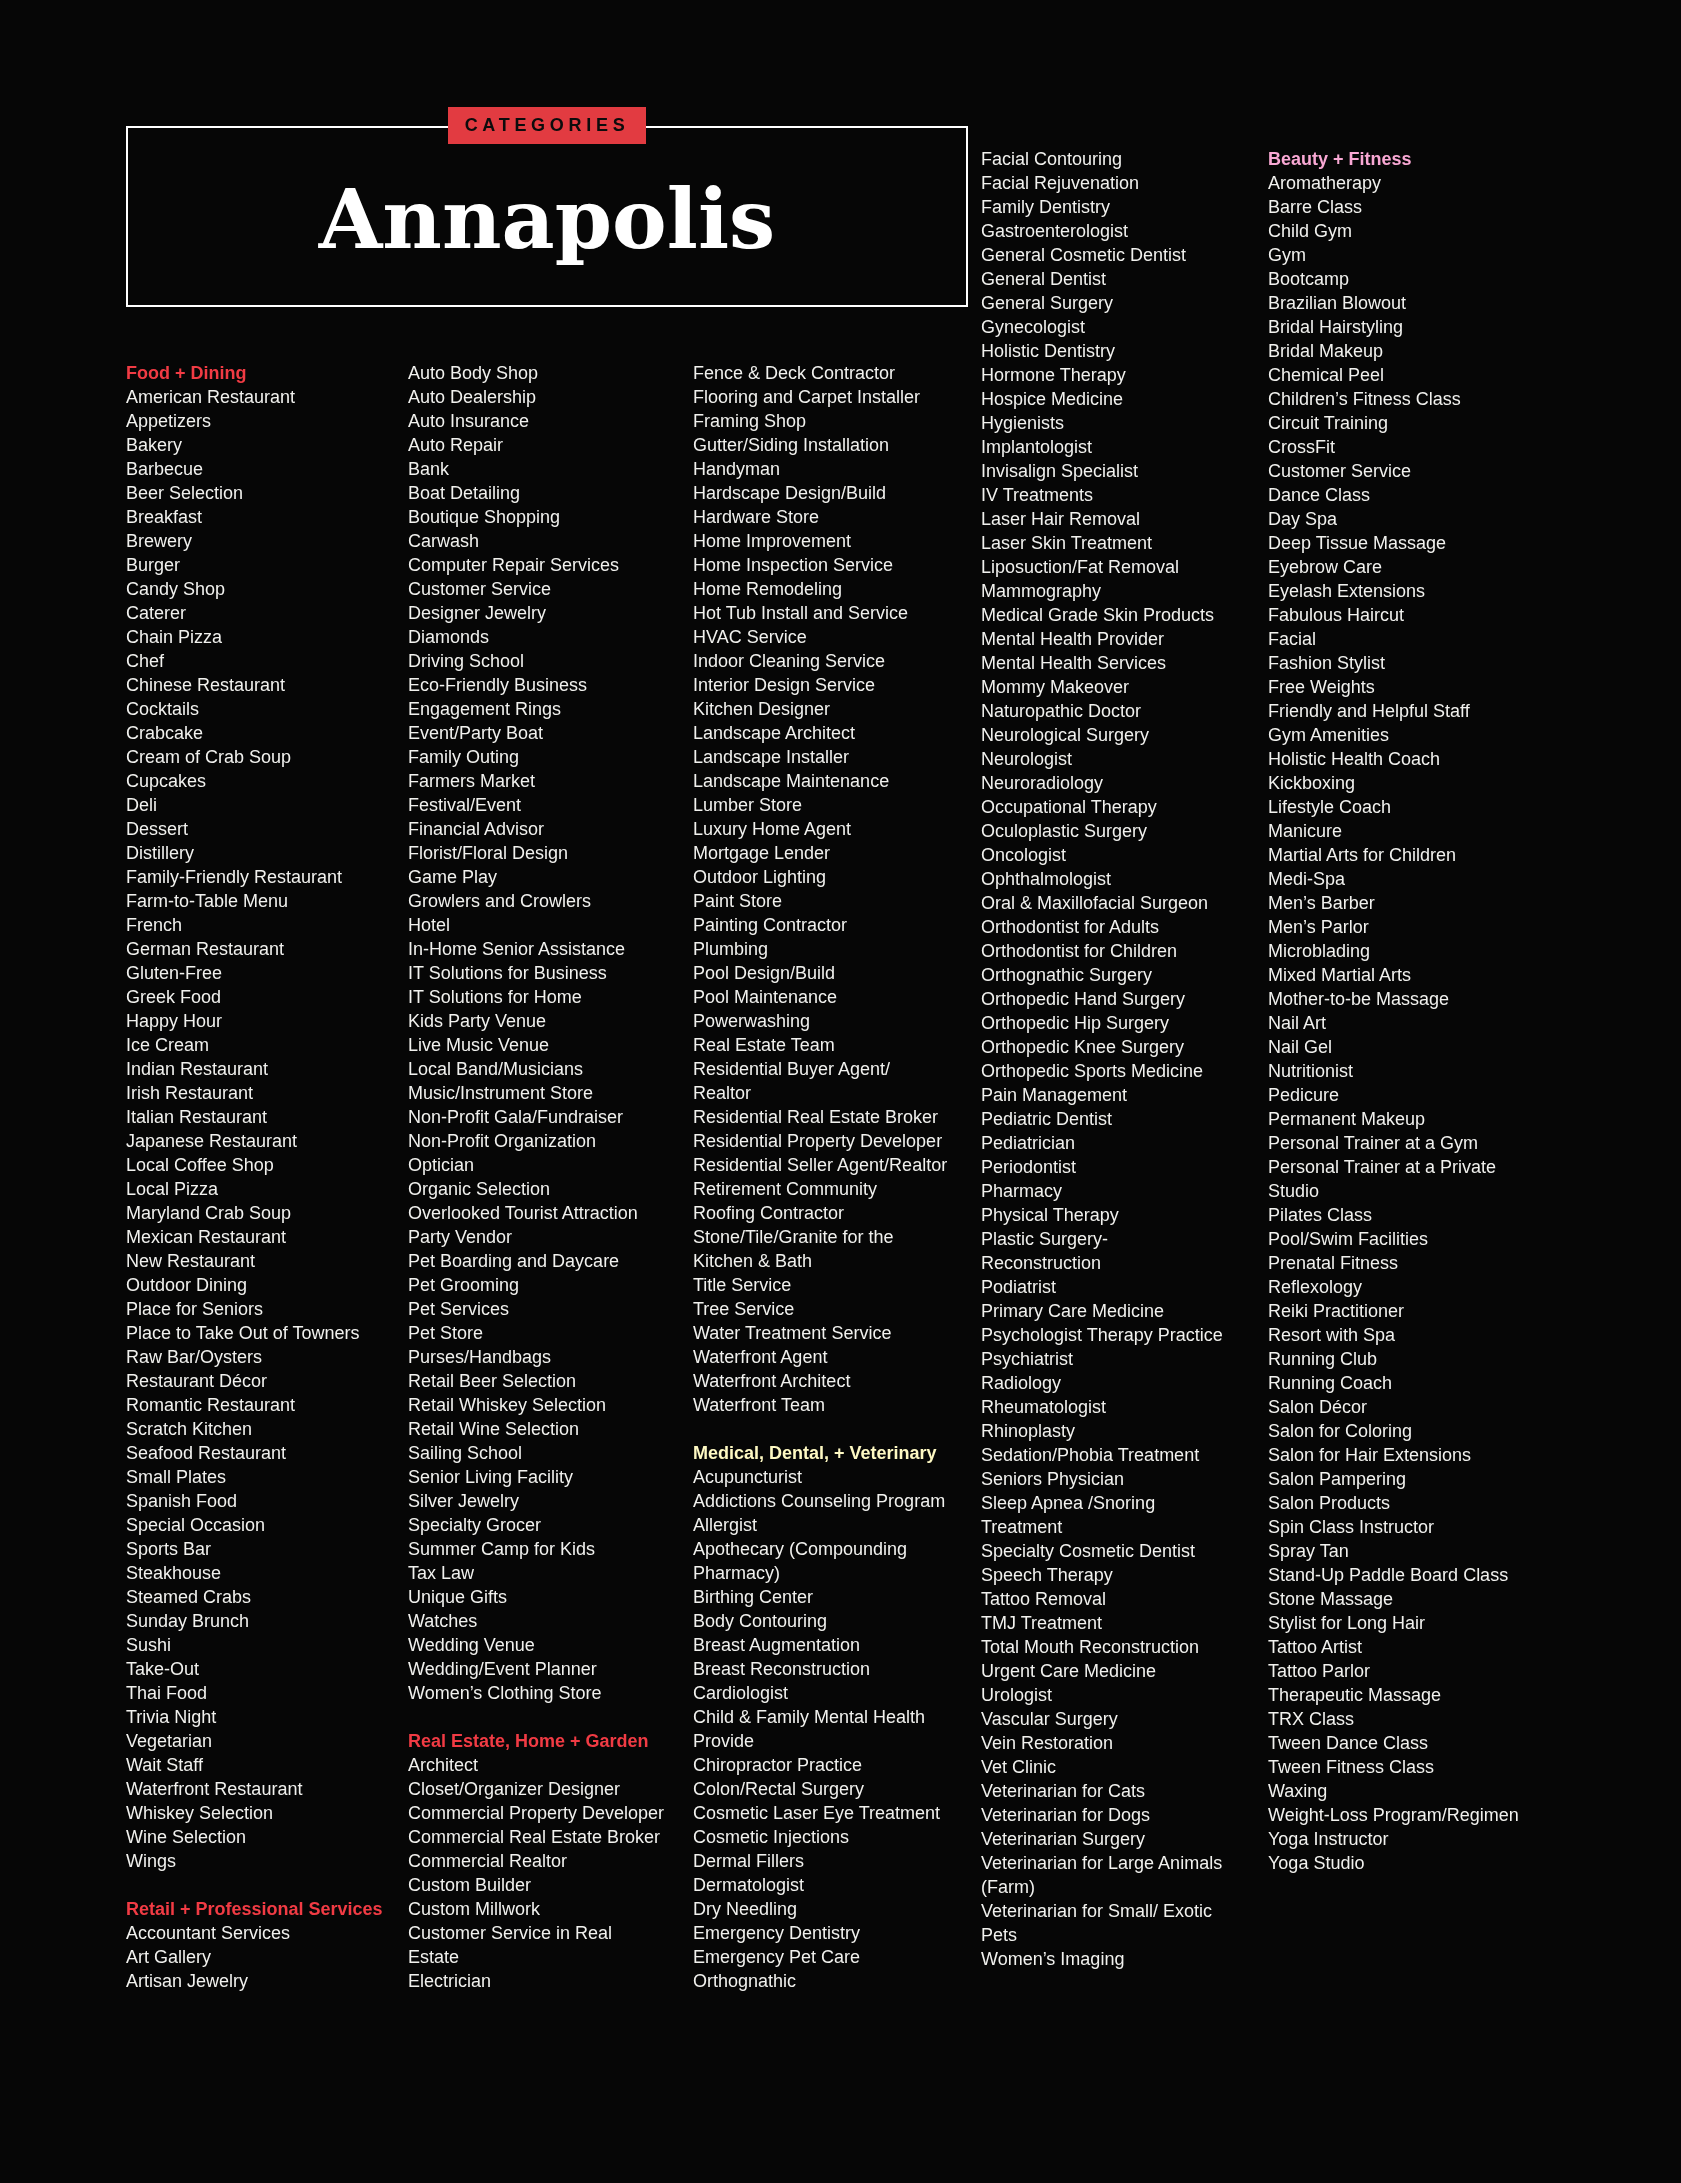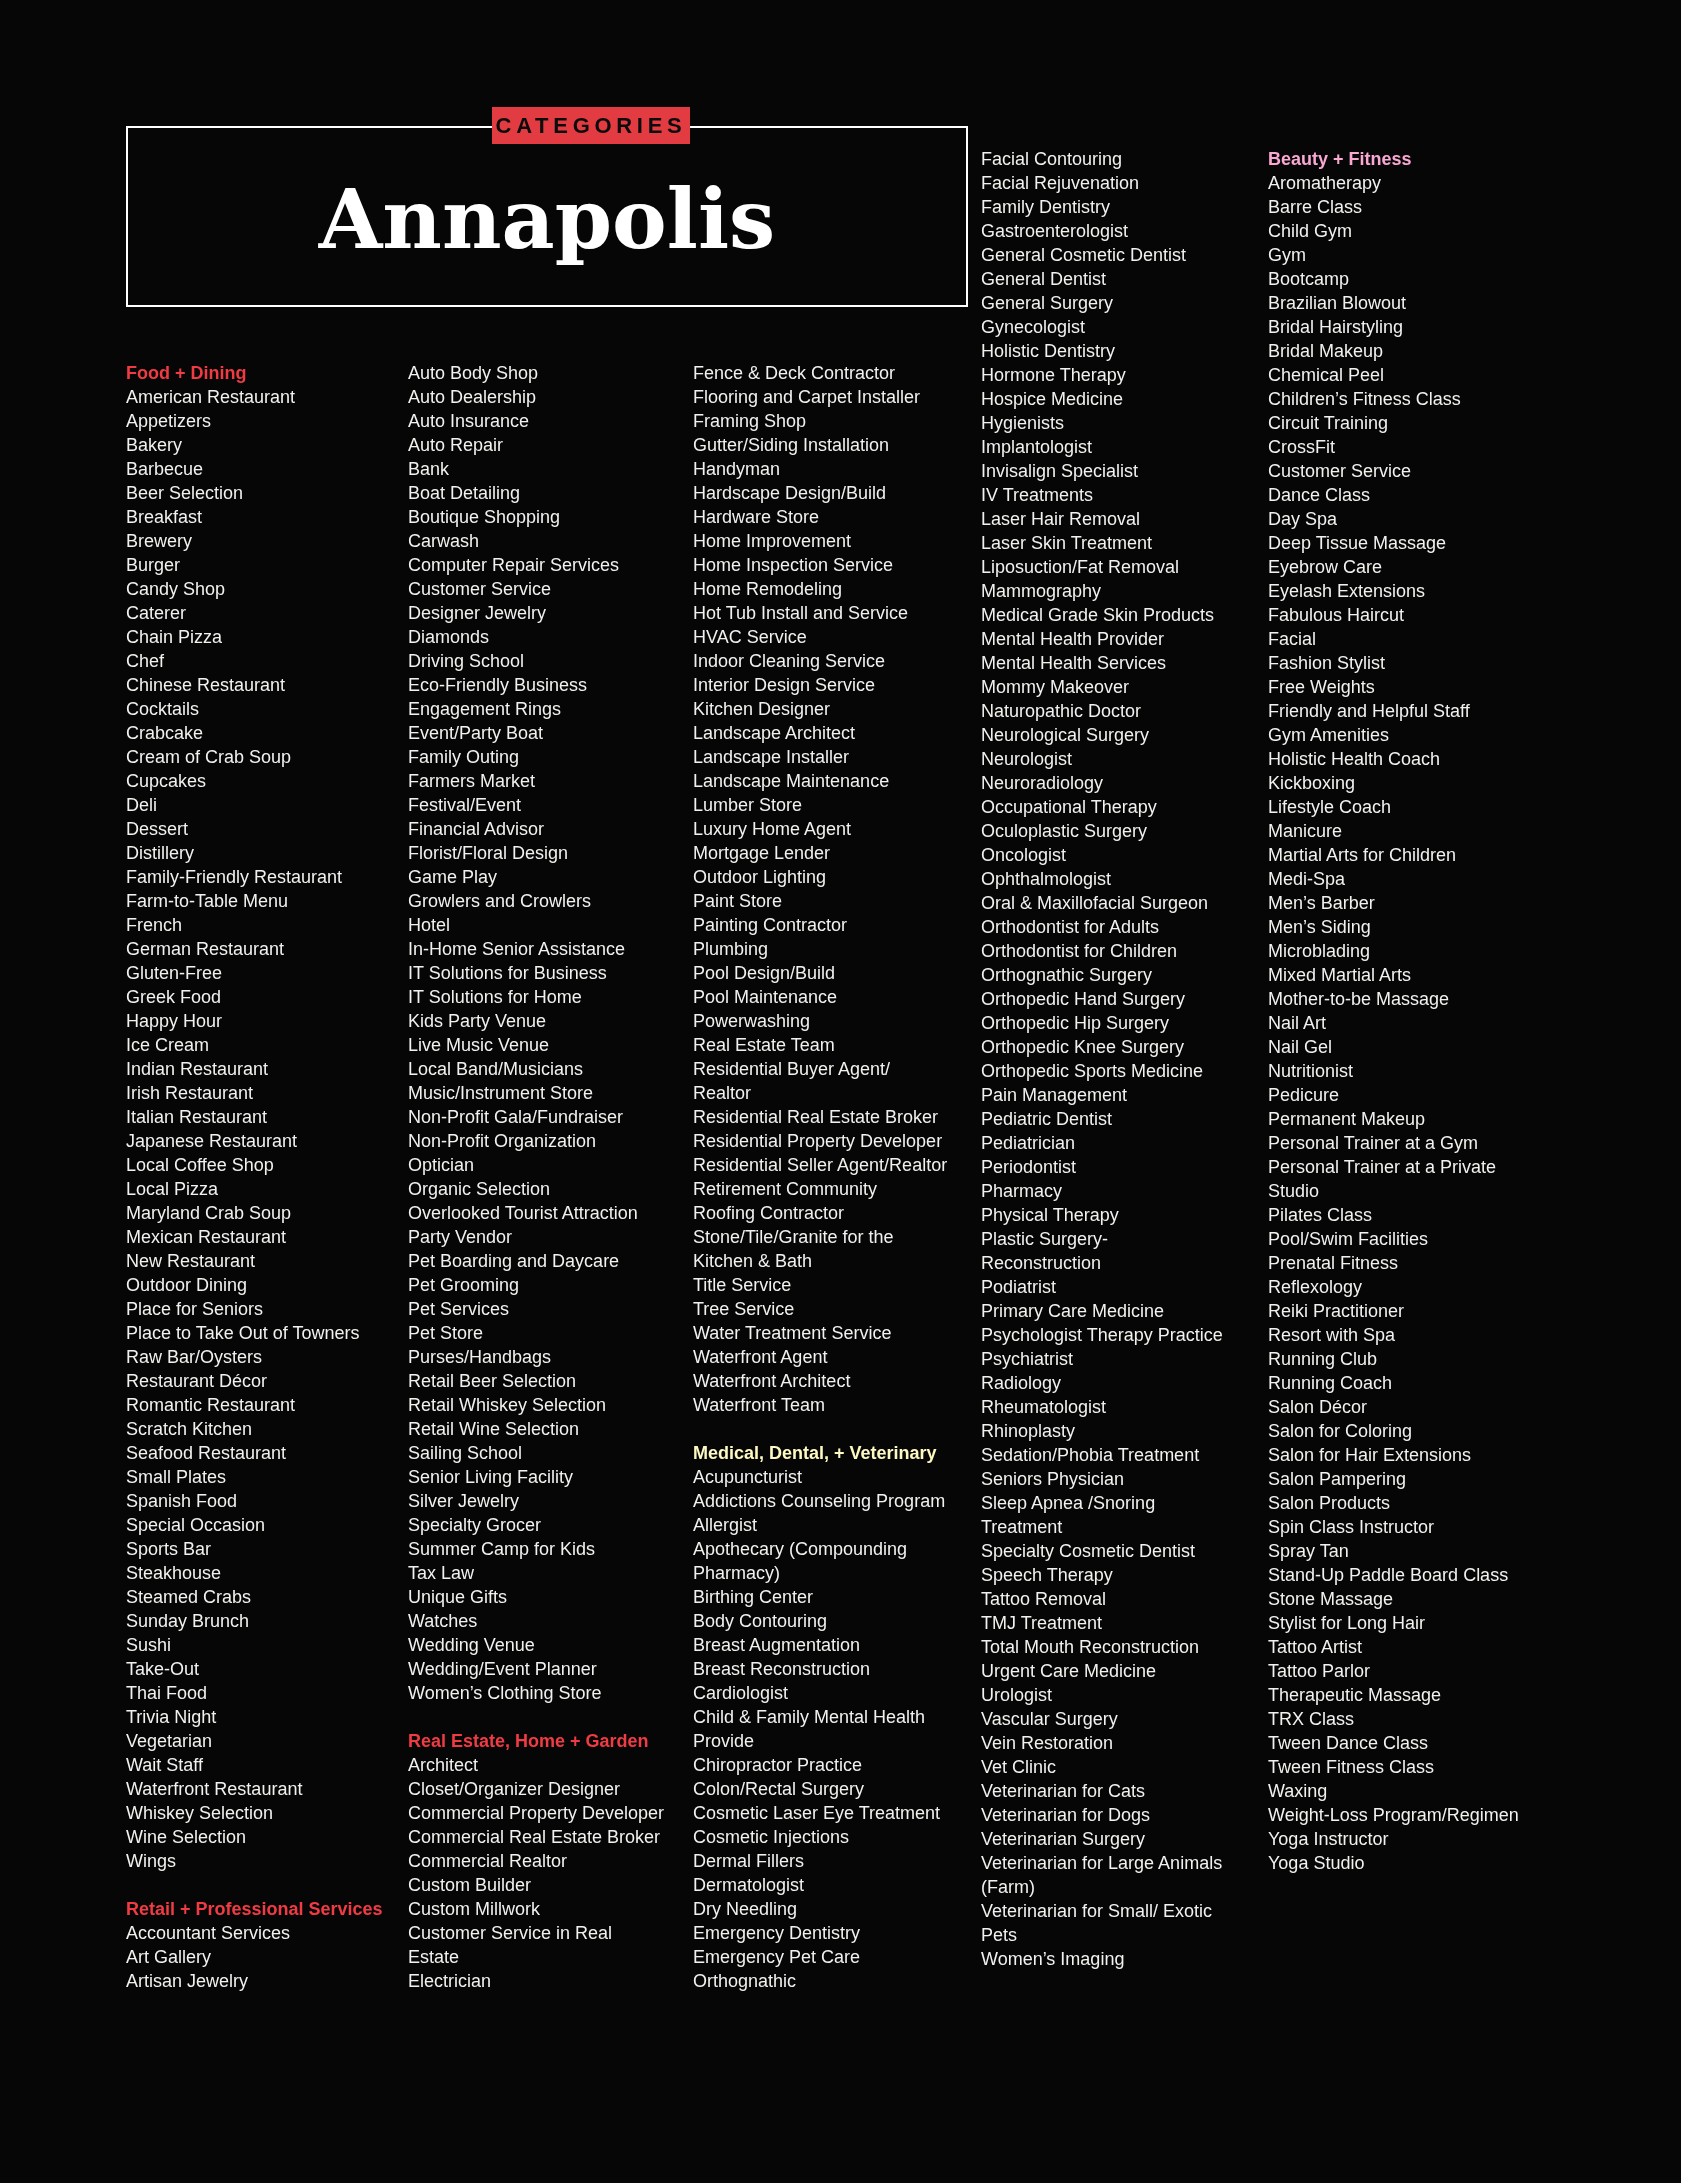--- a/index.html
+++ b/index.html
@@ -31,25 +31,24 @@
   #categories-badge {
     position: absolute;
     left: 448px;
     top: 107px;
     width: 198px;
     height: 37px;
     display: flex;
     align-items: center;
     justify-content: center;
     font-weight: 700;
-    font-size: 22px;
+    font-size: 18px;
     letter-spacing: 4.7px;
     color: #0c0c0c;
     z-index: 2;
-    margin-left: 44px;
   }
   #page-title {
     font-family: "DejaVu Serif", serif;
     font-weight: 700;
     font-size: 82px;
     letter-spacing: 0px;
     color: #ffffff;
     line-height: 1;
     padding-top: 4px;
   }
@@ -401,21 +400,21 @@
         <div class="cat-item">Free Weights</div>
         <div class="cat-item">Friendly and Helpful Staff</div>
         <div class="cat-item">Gym Amenities</div>
         <div class="cat-item">Holistic Health Coach</div>
         <div class="cat-item">Kickboxing</div>
         <div class="cat-item">Lifestyle Coach</div>
         <div class="cat-item">Manicure</div>
         <div class="cat-item">Martial Arts for Children</div>
         <div class="cat-item">Medi-Spa</div>
         <div class="cat-item">Men’s Barber</div>
-        <div class="cat-item">Men’s Siding</div>
+        <div class="cat-item">Men’s Parlor</div>
         <div class="cat-item">Microblading</div>
         <div class="cat-item">Mixed Martial Arts</div>
         <div class="cat-item">Mother-to-be Massage</div>
         <div class="cat-item">Nail Art</div>
         <div class="cat-item">Nail Gel</div>
         <div class="cat-item">Nutritionist</div>
         <div class="cat-item">Pedicure</div>
         <div class="cat-item">Permanent Makeup</div>
         <div class="cat-item">Personal Trainer at a Gym</div>
         <div class="cat-item">Personal Trainer at a Private

